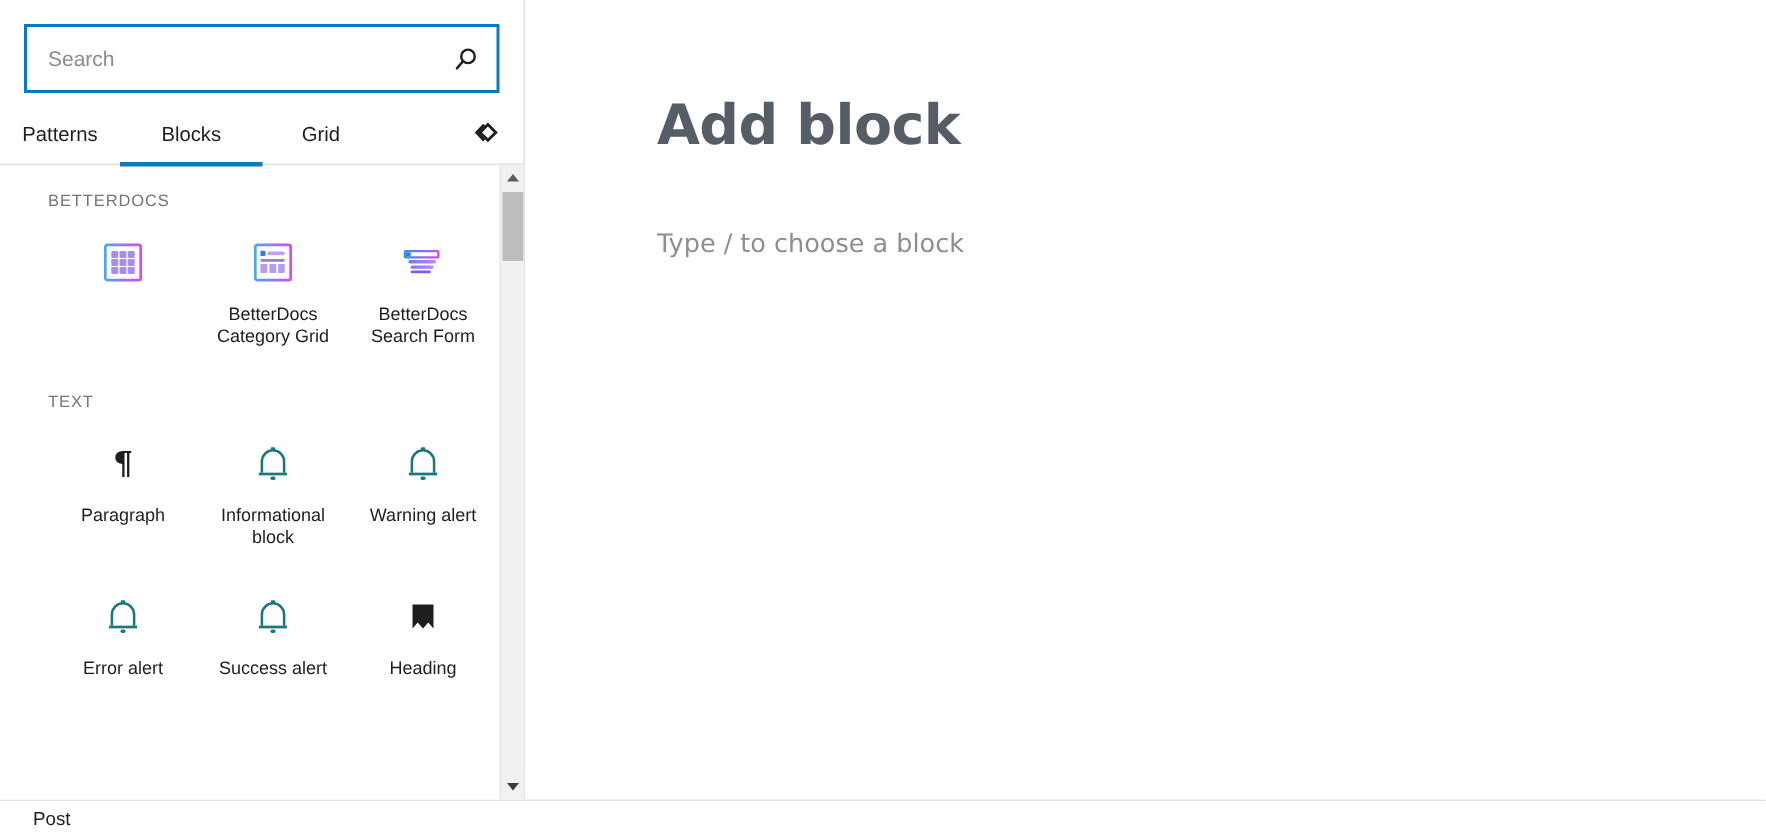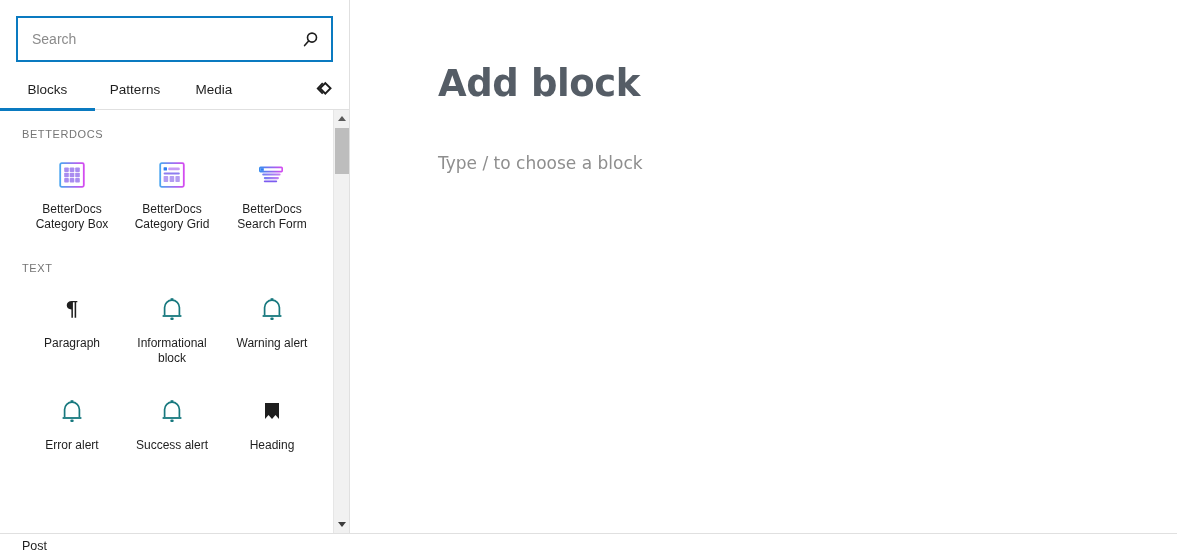--- a/index.html
+++ b/index.html
@@ -122,21 +122,21 @@
 
   
   .blocklist-wrap {
     position: relative;
     flex: 1;
     overflow: hidden;
   }
 
   .blocklist {
     position: absolute;
-    top: 0; left: 6px;
+    top: 0; left: 16px;
     width: 334px;
     height: 100%;
     overflow: hidden;
     padding: 0 0 0 0;
   }
 
   .section-title {
     font-size: 11px;
     letter-spacing: 0.6px;
     color: #757575;
@@ -271,23 +271,23 @@
           <button class="search-icon-btn">
             <svg width="17" height="17" viewBox="0 0 17 17">
               <circle cx="10" cy="6.6" r="4.5" fill="none" stroke="#1e1e1e" stroke-width="1.6"></circle>
               <line x1="6.6" y1="9.9" x2="2.6" y2="14.6" stroke="#1e1e1e" stroke-width="1.6" stroke-linecap="round"></line>
             </svg>
           </button>
         </div>
       </div>
 
       <div class="tabbar">
+        <button class="tab tab-patterns">Patterns</button>
         <button class="tab tab-blocks active">Blocks</button>
-        <button class="tab tab-patterns">Patterns</button>
-        <button class="tab tab-media">Media</button>
+        <button class="tab tab-media">Grid</button>
 
         <button class="collapse-btn">
           <svg width="22" height="22" viewBox="0 0 22 22">
             <path d="M9.2 4.2 L14.2 9.4 L9.2 14.6" fill="none" stroke="#1e1e1e" stroke-width="1.9" transform="rotate(180 11 9.4)"></path>
             <rect x="11.6" y="5.6" width="7.4" height="7.4" fill="none" stroke="#1e1e1e" stroke-width="1.9" transform="rotate(45 15.3 9.3)"></rect>
           </svg>
         </button>
       </div>
 
       <div class="blocklist-wrap">
@@ -312,21 +312,20 @@
                     <rect x="16.2" y="5.4" width="4.6" height="4.6" rx="0.8"></rect>
                     <rect x="5.2" y="10.7" width="4.6" height="4.6" rx="0.8"></rect>
                     <rect x="10.7" y="10.7" width="4.6" height="4.6" rx="0.8"></rect>
                     <rect x="16.2" y="10.7" width="4.6" height="4.6" rx="0.8"></rect>
                     <rect x="5.2" y="16" width="4.6" height="4.6" rx="0.8"></rect>
                     <rect x="10.7" y="16" width="4.6" height="4.6" rx="0.8"></rect>
                     <rect x="16.2" y="16" width="4.6" height="4.6" rx="0.8"></rect>
                   </g>
                 </svg>
               </span>
-              <span class="block-label">BetterDocs Category Box</span>
             </button>
 
             <button class="block-item">
               <span class="block-icon">
                 <svg width="26" height="26" viewBox="0 0 26 26">
                   <defs>
                     <linearGradient id="bdg2" x1="0" y1="0" x2="1" y2="0">
                       <stop offset="0" stop-color="#4da6f0"></stop>
                       <stop offset="1" stop-color="#d44bf0"></stop>
                     </linearGradient>

